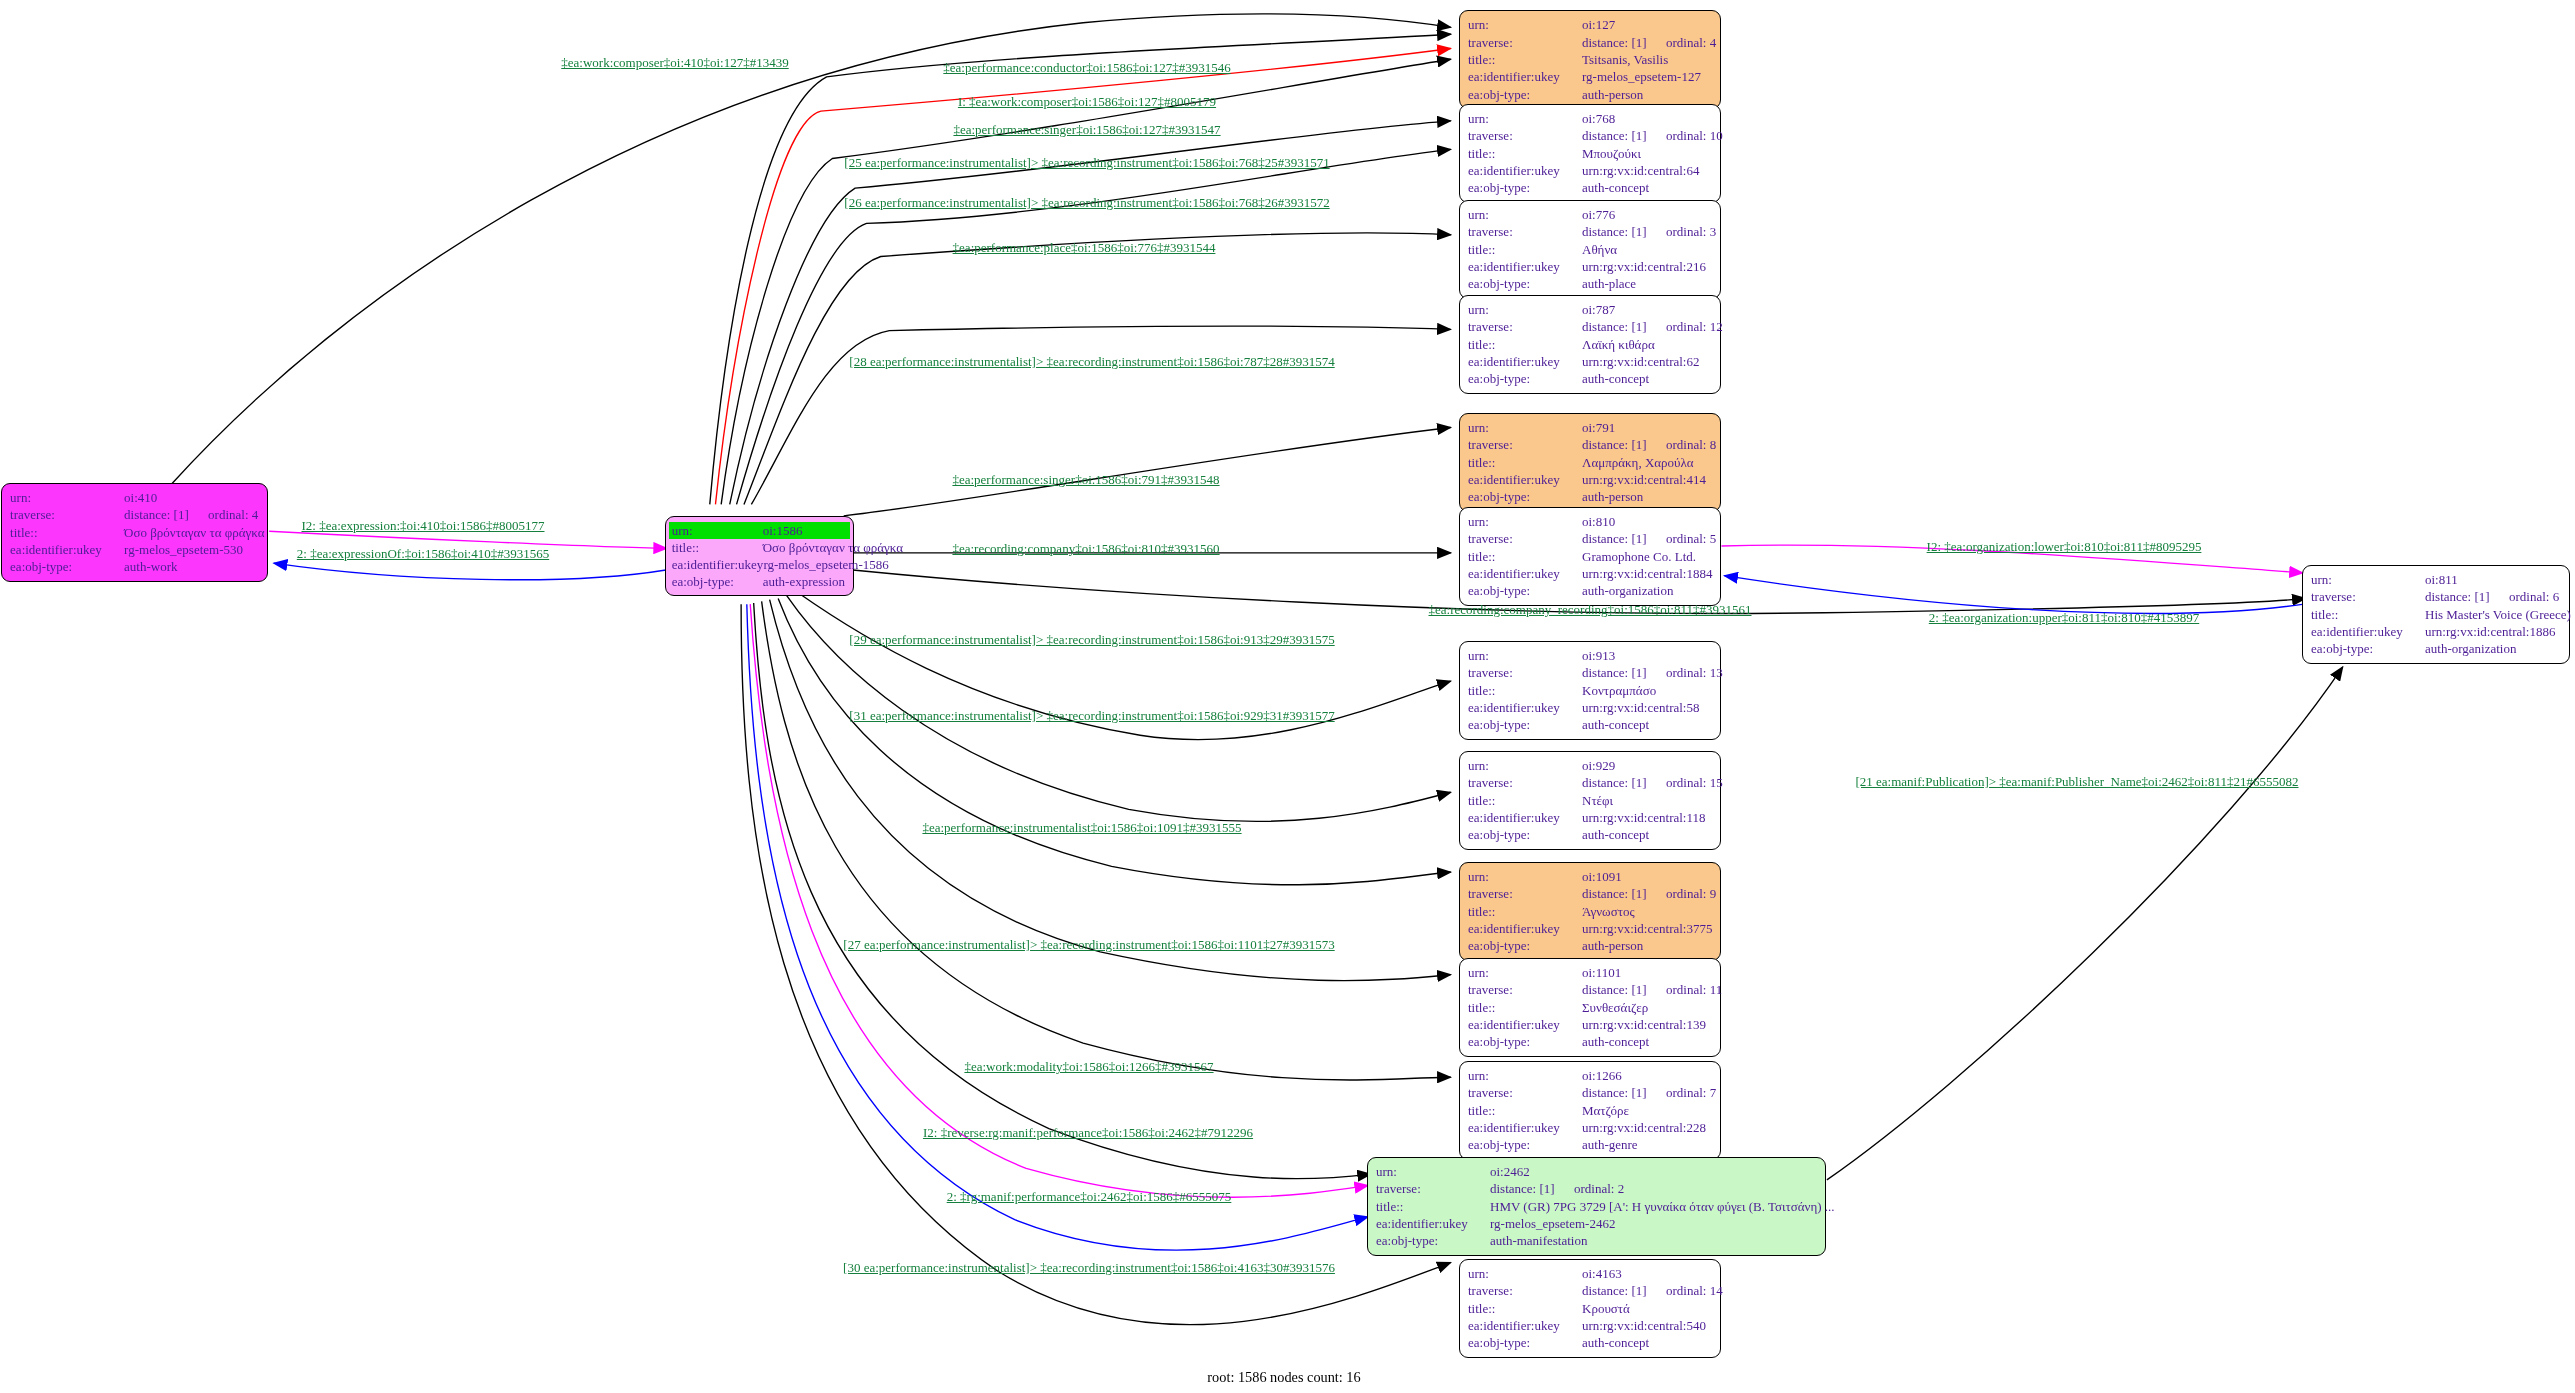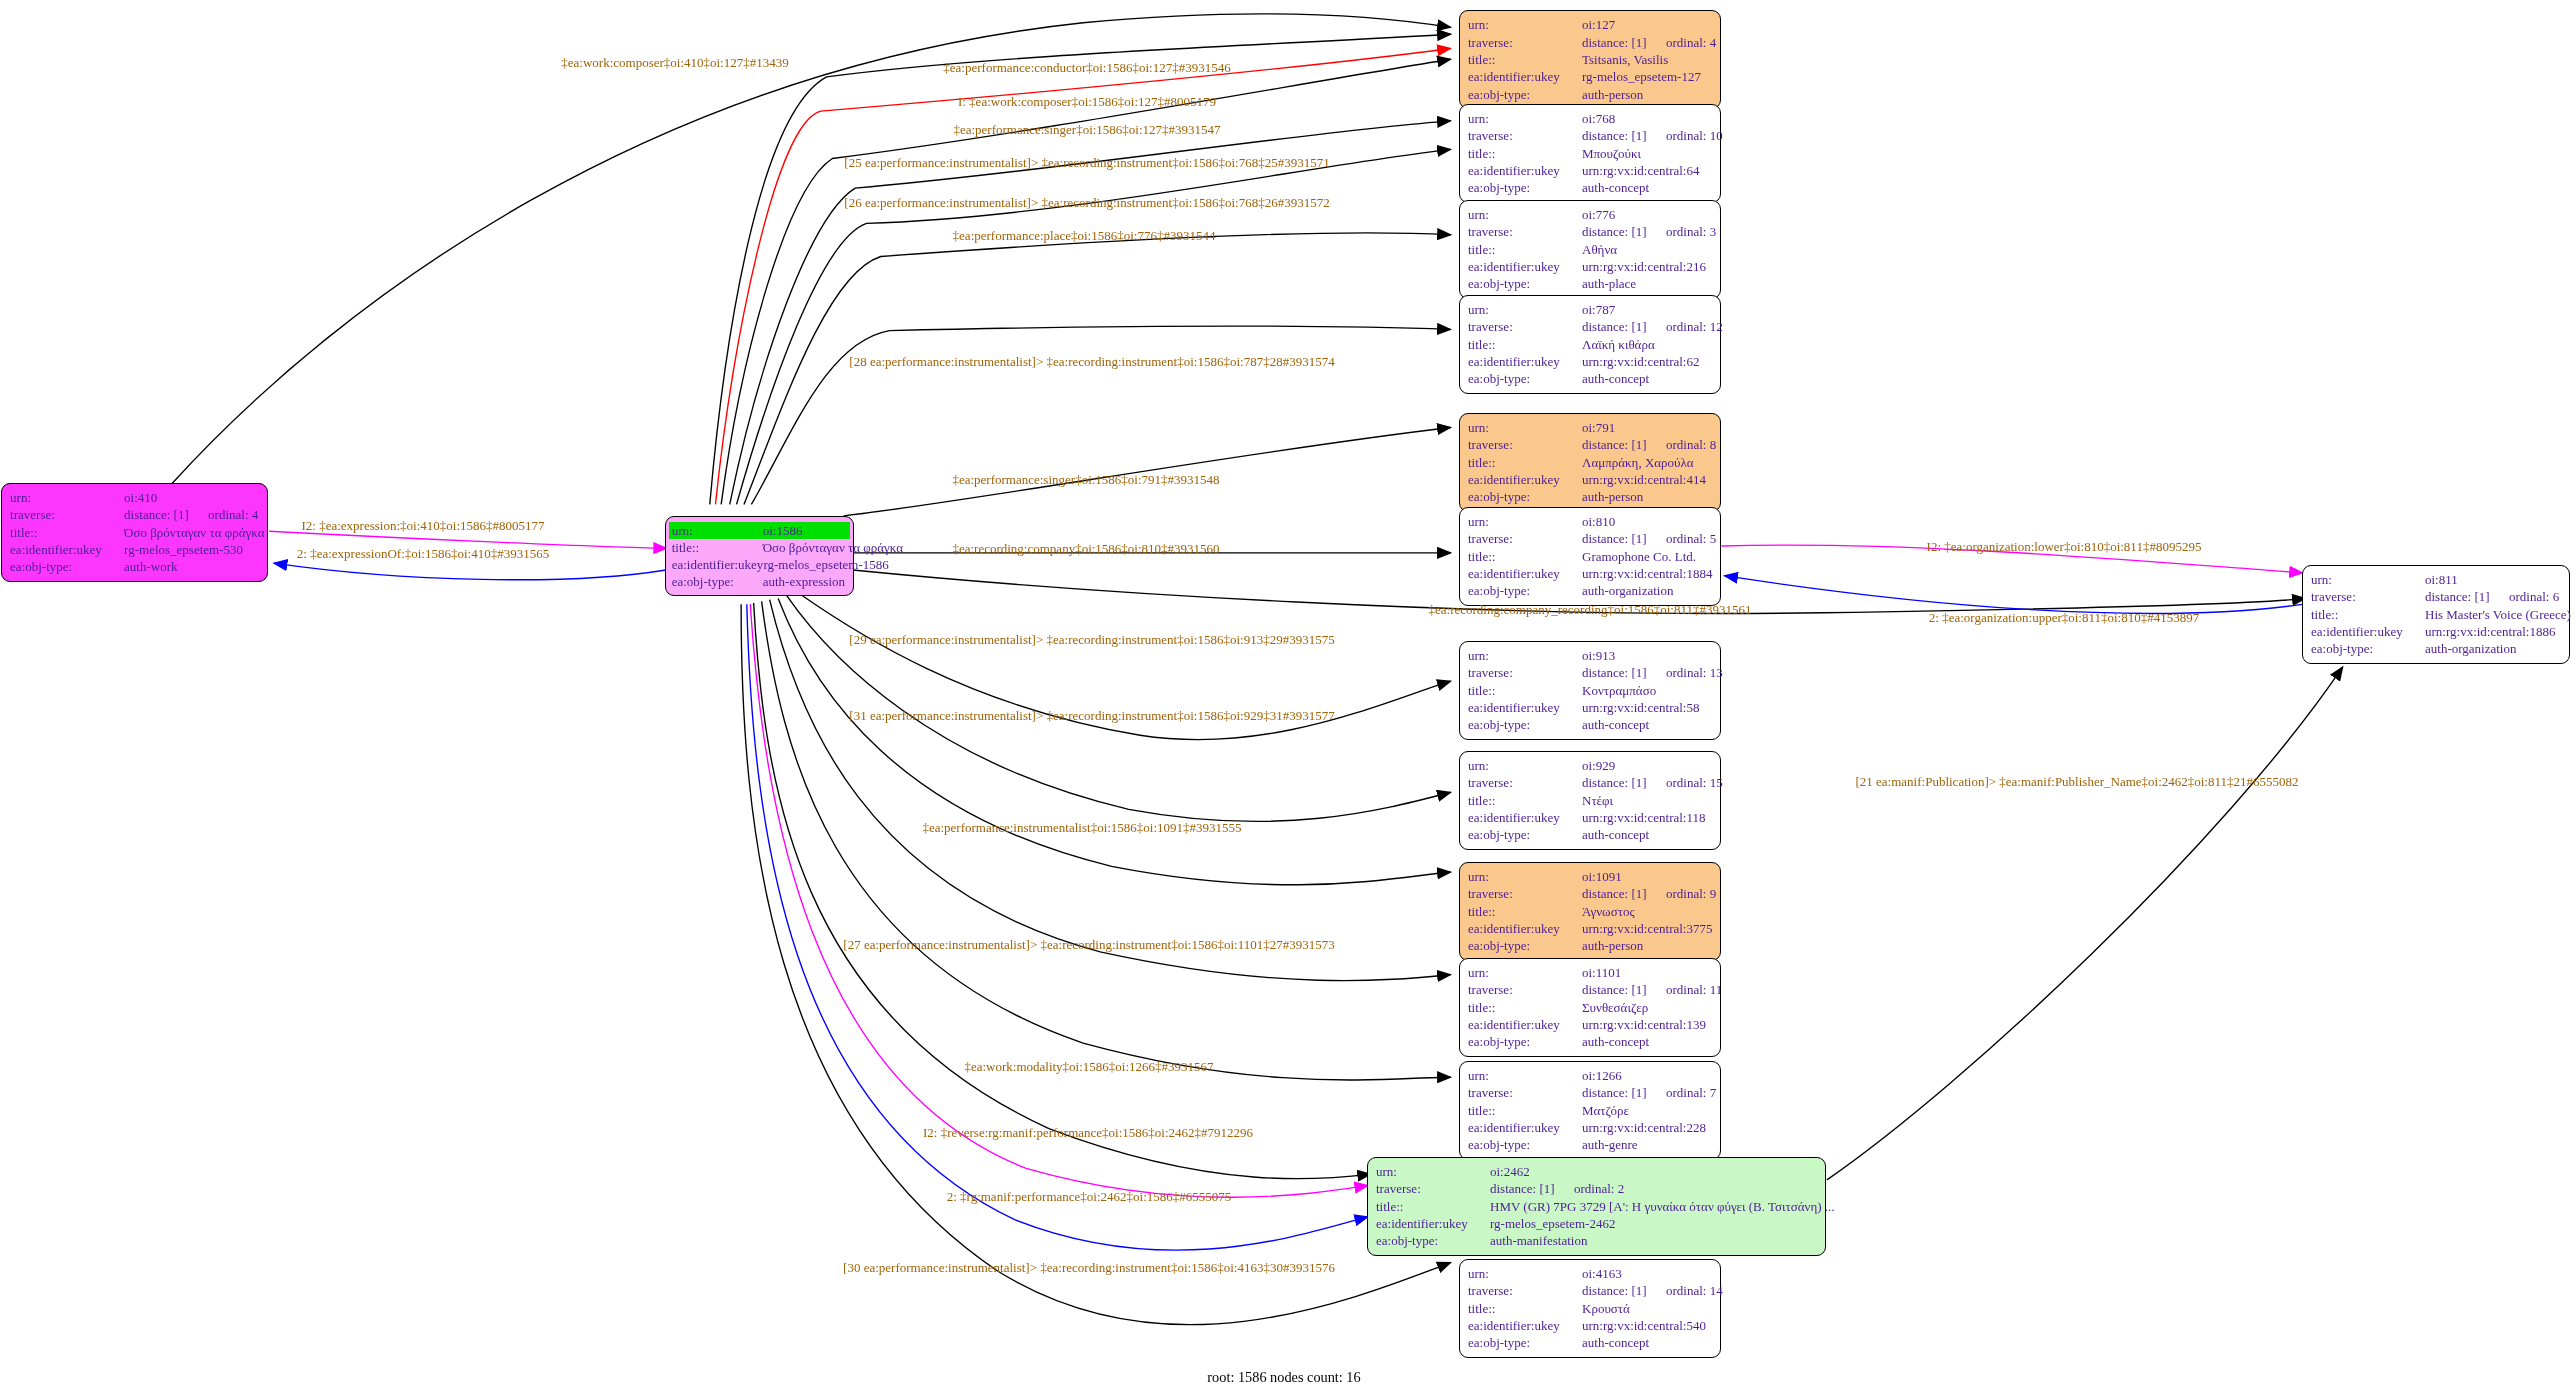--- a/index.html
+++ b/index.html
@@ -46,24 +46,25 @@
   .node .v .ord { margin-left: 19.4px; }
   .node.orange { background: #fac88c; }
   .node.magenta { background: #fc36fc; }
   .node.pink    { background: #fba8fb; }
   .node.green   { background: #caf7c6; }
   .node .row.hlrow .k,
   .node .row.hlrow .v { background: #00e000; }
   .edge-label {
     position: absolute;
     font-size: 13px;
-    color: #a16207;
+    color: #15803d;
     white-space: nowrap;
     transform: translateX(-50%);
     line-height: 1;
+    text-decoration: underline;
   }
   .footer-label {
     position: absolute;
     font-size: 14.3px;
     white-space: nowrap;
     transform: translateX(-50%);
   }
 </style>
 </head>
 <body>
@@ -503,21 +504,21 @@
         <span class="v">auth-expression</span>
       </div>
   </div>
 
   <div class="edge-label" style="left:675px; top:56px;">‡ea:work:composer‡oi:410‡oi:127‡#13439</div>
   <div class="edge-label" style="left:1087px; top:61px;">‡ea:performance:conductor‡oi:1586‡oi:127‡#3931546</div>
   <div class="edge-label" style="left:1087px; top:95px;">I: ‡ea:work:composer‡oi:1586‡oi:127‡#8005179</div>
   <div class="edge-label" style="left:1087px; top:123px;">‡ea:performance:singer‡oi:1586‡oi:127‡#3931547</div>
   <div class="edge-label" style="left:1087px; top:156px;">[25 ea:performance:instrumentalist]&gt; ‡ea:recording:instrument‡oi:1586‡oi:768‡25#3931571</div>
   <div class="edge-label" style="left:1087px; top:196px;">[26 ea:performance:instrumentalist]&gt; ‡ea:recording:instrument‡oi:1586‡oi:768‡26#3931572</div>
-  <div class="edge-label" style="left:1084px; top:229px;">‡ea:performance:place‡oi:1586‡oi:776‡#3931544</div>
+  <div class="edge-label" style="left:1084px; top:241px;">‡ea:performance:place‡oi:1586‡oi:776‡#3931544</div>
   <div class="edge-label" style="left:1092px; top:355px;">[28 ea:performance:instrumentalist]&gt; ‡ea:recording:instrument‡oi:1586‡oi:787‡28#3931574</div>
   <div class="edge-label" style="left:1086px; top:473px;">‡ea:performance:singer‡oi:1586‡oi:791‡#3931548</div>
   <div class="edge-label" style="left:423px; top:519px;">I2: ‡ea:expression:‡oi:410‡oi:1586‡#8005177</div>
   <div class="edge-label" style="left:423px; top:547px;">2: ‡ea:expressionOf:‡oi:1586‡oi:410‡#3931565</div>
   <div class="edge-label" style="left:1086px; top:542px;">‡ea:recording:company‡oi:1586‡oi:810‡#3931560</div>
   <div class="edge-label" style="left:2064px; top:540px;">I2: ‡ea:organization:lower‡oi:810‡oi:811‡#8095295</div>
   <div class="edge-label" style="left:2064px; top:611px;">2: ‡ea:organization:upper‡oi:811‡oi:810‡#4153897</div>
   <div class="edge-label" style="left:1590px; top:603px;">‡ea:recording:company_recording‡oi:1586‡oi:811‡#3931561</div>
   <div class="edge-label" style="left:1092px; top:633px;">[29 ea:performance:instrumentalist]&gt; ‡ea:recording:instrument‡oi:1586‡oi:913‡29#3931575</div>
   <div class="edge-label" style="left:1092px; top:709px;">[31 ea:performance:instrumentalist]&gt; ‡ea:recording:instrument‡oi:1586‡oi:929‡31#3931577</div>

